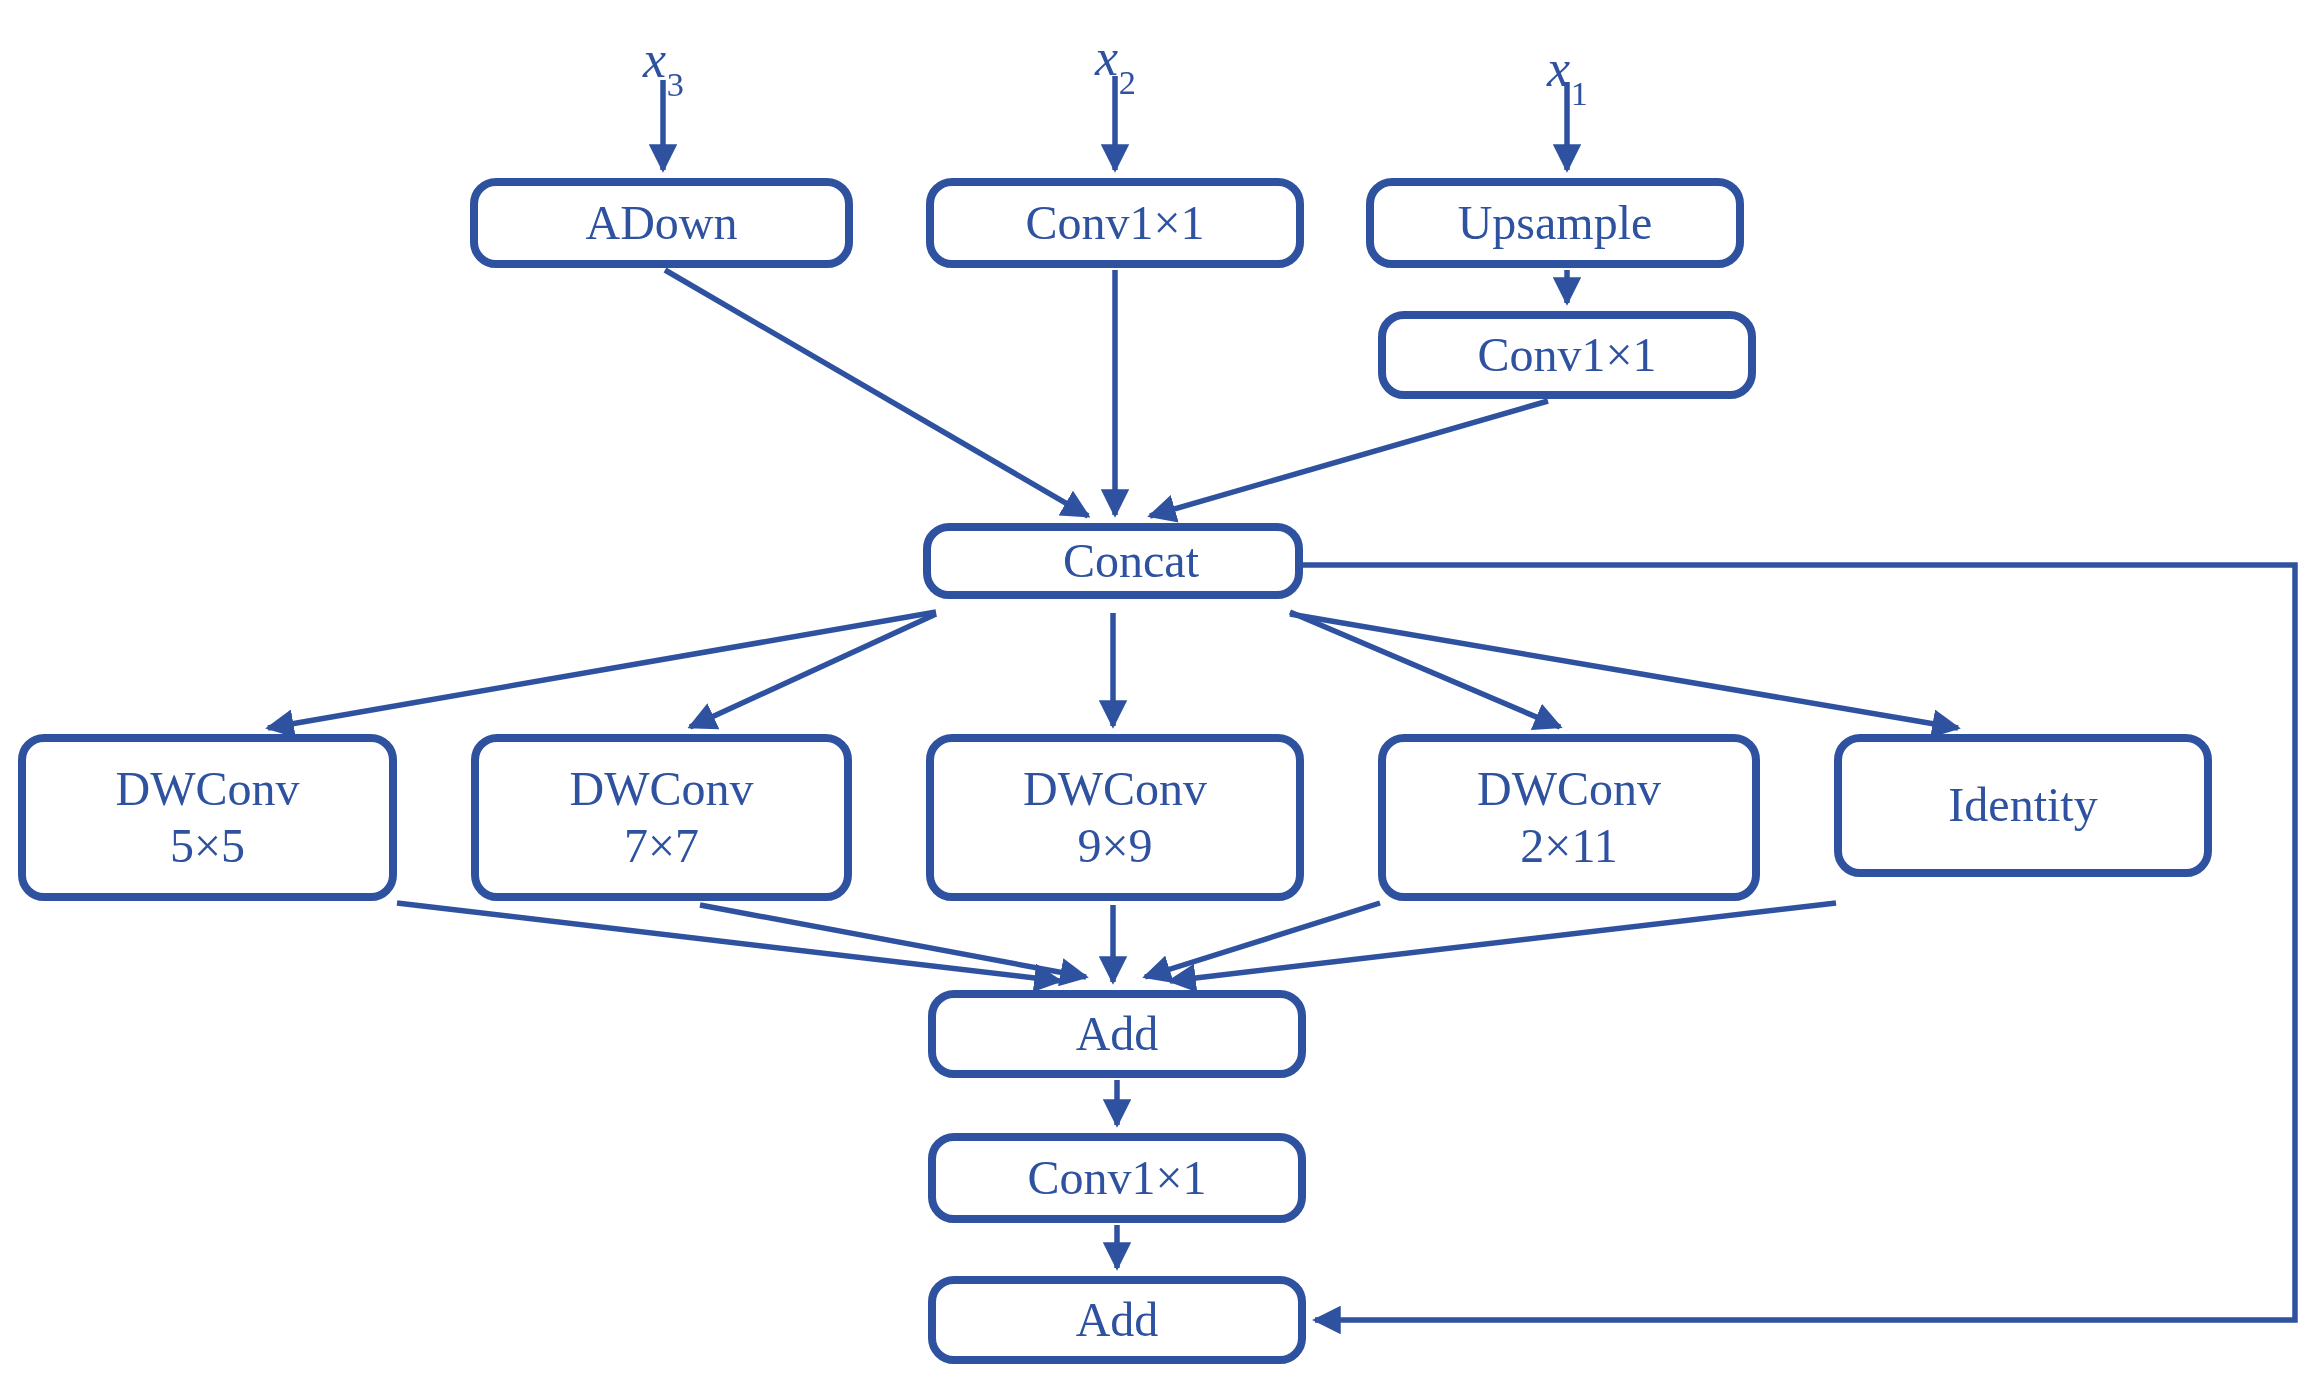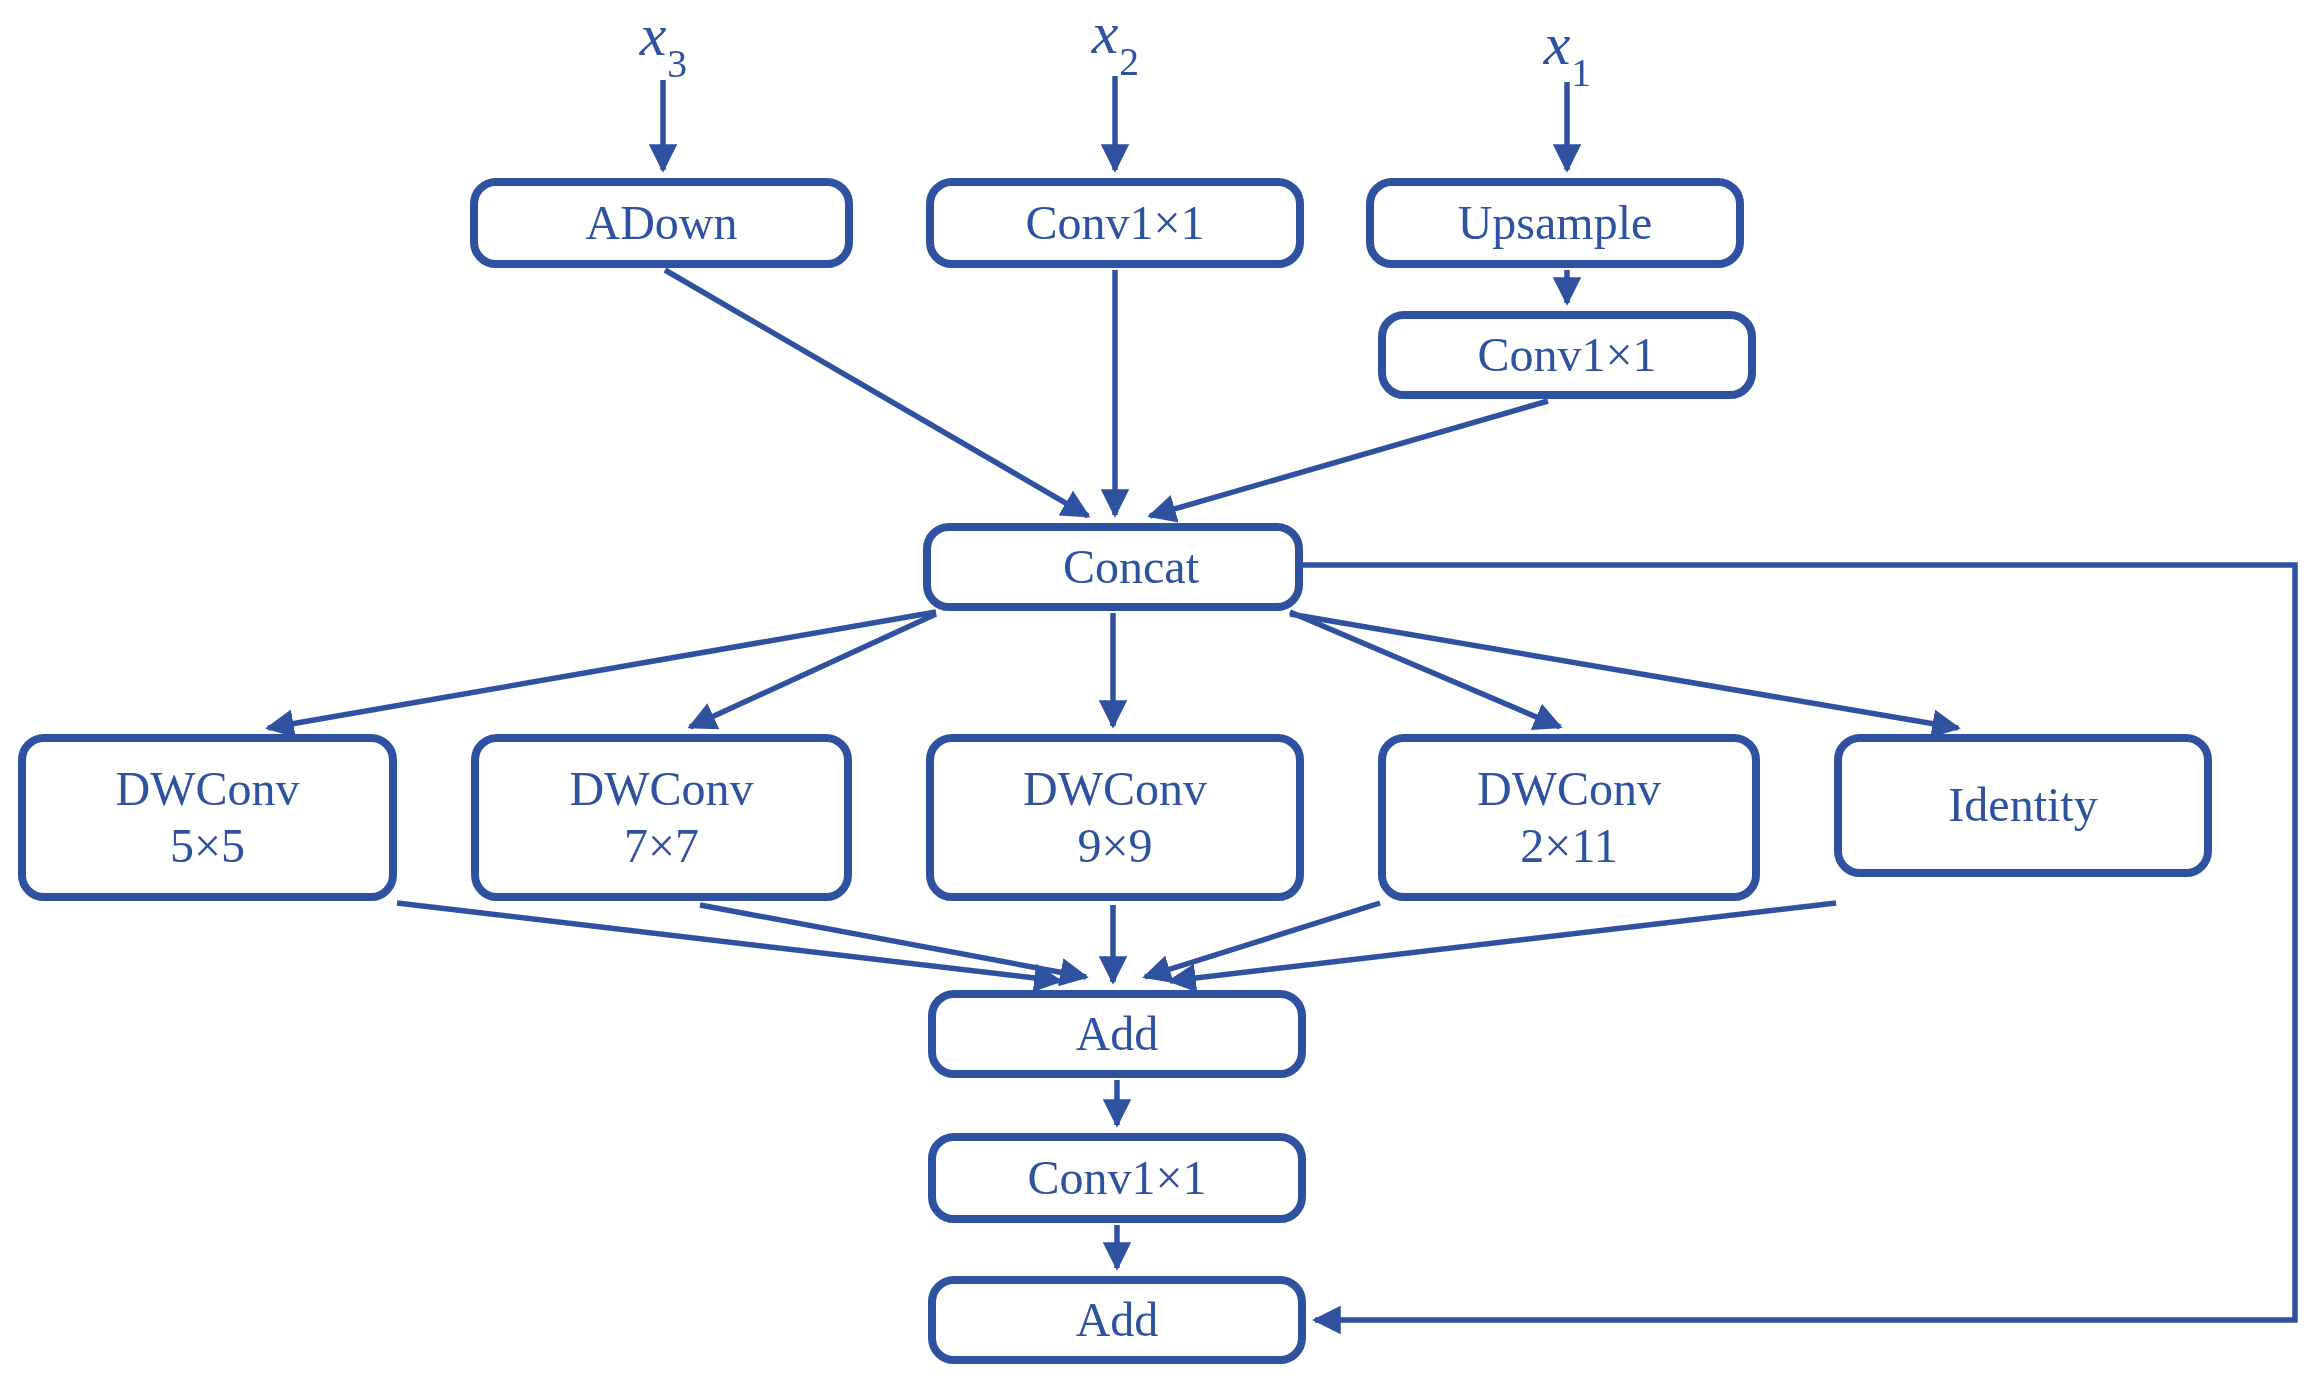--- a/index.html
+++ b/index.html
@@ -37,24 +37,25 @@
     font-size: 48px;
     line-height: 1.18;
     white-space: nowrap;
   }
   .node .box-line { display: block; }
   .input-label {
     position: absolute;
     transform: translate(-50%, -50%);
     color: var(--accent);
     font-style: italic;
-    font-size: 60px;
+    font-size: 52px;
     line-height: 1;
     text-align: center;
     white-space: nowrap;
+    margin-top: 24px;
   }
   .input-label sub {
     font-style: normal;
     font-size: 0.66em;
     line-height: 1;
     position: relative;
     top: 0.22em;
     left: 0.02em;
   }
 </style>
@@ -97,21 +98,21 @@
     </div>
     <div class="node" style="left: 926px; top: 178px; width: 378px; height: 90px;">
       <span class="box-line">Conv1×1</span>
     </div>
     <div class="node" style="left: 1366px; top: 178px; width: 378px; height: 90px;">
       <span class="box-line">Upsample</span>
     </div>
     <div class="node" style="left: 1378px; top: 311px; width: 378px; height: 88px;">
       <span class="box-line">Conv1×1</span>
     </div>
-    <div class="node" style="left: 923px; top: 523px; width: 380px; height: 88px; padding-left: 36px;">
+    <div class="node" style="left: 923px; top: 523px; width: 380px; height: 76px; padding-left: 36px;">
       <span class="box-line">Concat</span>
     </div>
     <div class="node" style="left: 18px; top: 734px; width: 379px; height: 167px;">
       <span class="box-line">DWConv</span>
       <span class="box-line">5×5</span>
     </div>
     <div class="node" style="left: 471px; top: 734px; width: 381px; height: 167px;">
       <span class="box-line">DWConv</span>
       <span class="box-line">7×7</span>
     </div>

